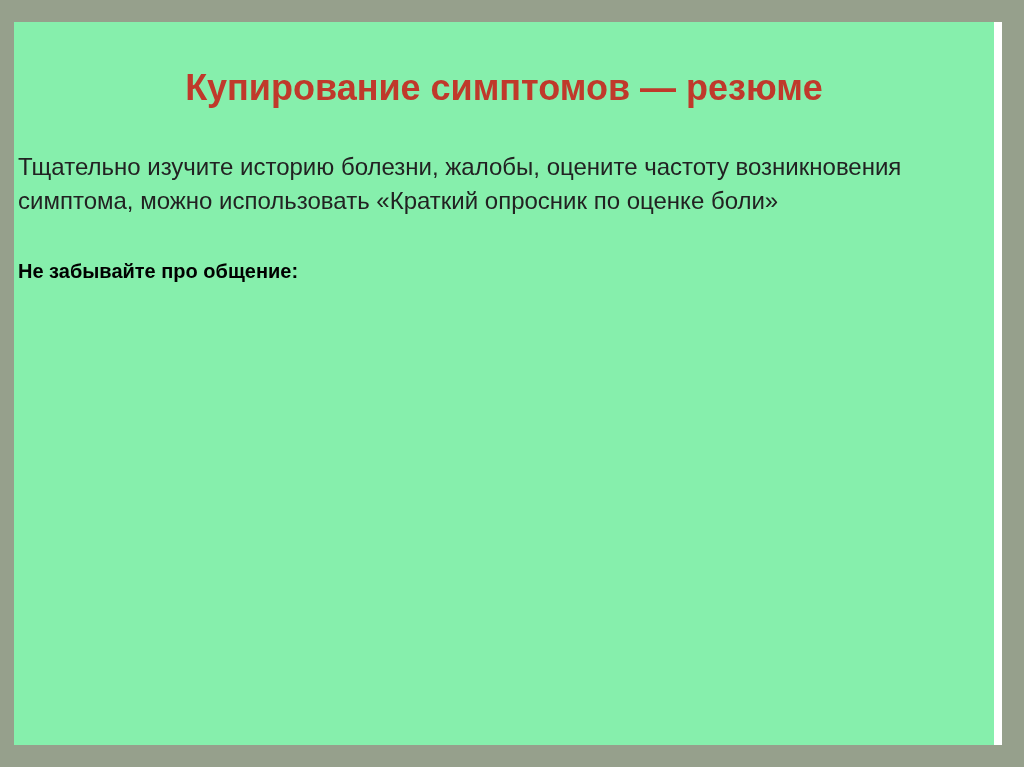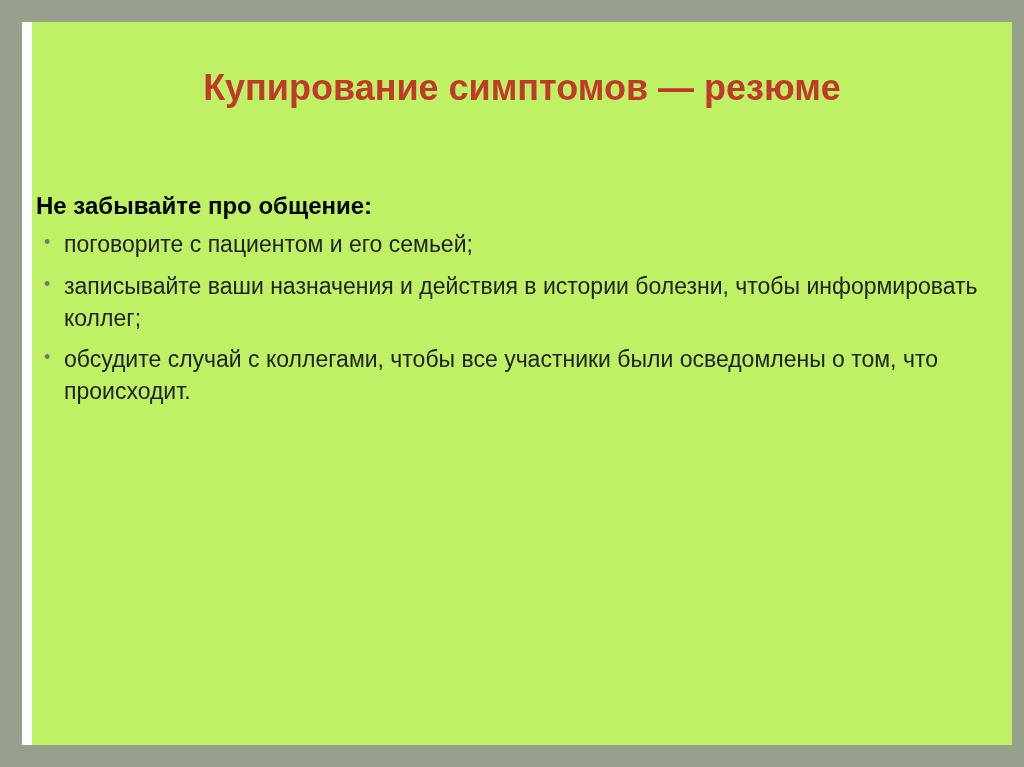--- a/index.html
+++ b/index.html
@@ -41,24 +41,24 @@
   }
   .frame-right {
     position: absolute;
     top: 0; right: 0;
     width: 22px; height: 767px;
     background: #96a08c;
   }
   .content {
     position: absolute;
     top: 22px;
-    left: 32px;
+    left: 14px;
     width: 980px;
     height: 723px;
-    background: #bef264;
+    background: #86efac;
   }
   .title {
     position: absolute;
     top: 45px;
     left: 0;
     width: 980px;
     text-align: center;
     font-size: 36px;
     font-weight: bold;
     color: #c0392b;
@@ -85,21 +85,21 @@
     font-size: 24px;
     color: #222222;
     margin: 0 0 0 0;
     padding: 0 0 0 4px;
     line-height: 1.42;
   }
   .spacer {
     height: 40px;
   }
   .subhead {
-    font-size: 24px;
+    font-size: 20px;
     font-weight: bold;
     color: #000000;
     margin: 0 0 8px 4px;
     line-height: 1.3;
   }
   ul.bullets {
     list-style: none;
     margin: 0;
     padding: 0;
   }
@@ -131,26 +131,22 @@
   <div class="frame-left"></div>
   <div class="frame-right"></div>
 
   <div class="content">
 
     <div class="title">Купирование симптомов — резюме</div>
 
     <div class="body-block">
 
 
+      <p class="para">Тщательно изучите историю болезни, жалобы, оцените частоту возникновения симптома, можно использовать «Краткий опросник по оценке боли»</p>
 
       <div class="spacer"></div>
 
       <p class="subhead">Не забывайте про общение:</p>
 
-      <ul class="bullets">
-        <li>поговорите с пациентом и его семьей;</li>
-        <li>записывайте ваши назначения и действия в истории болезни, чтобы информировать коллег;</li>
-        <li>обсудите случай с коллегами, чтобы все участники были осведомлены о том, что происходит.</li>
-      </ul>
 
     </div>
   </div>
 </div>
 
 </body></html>

